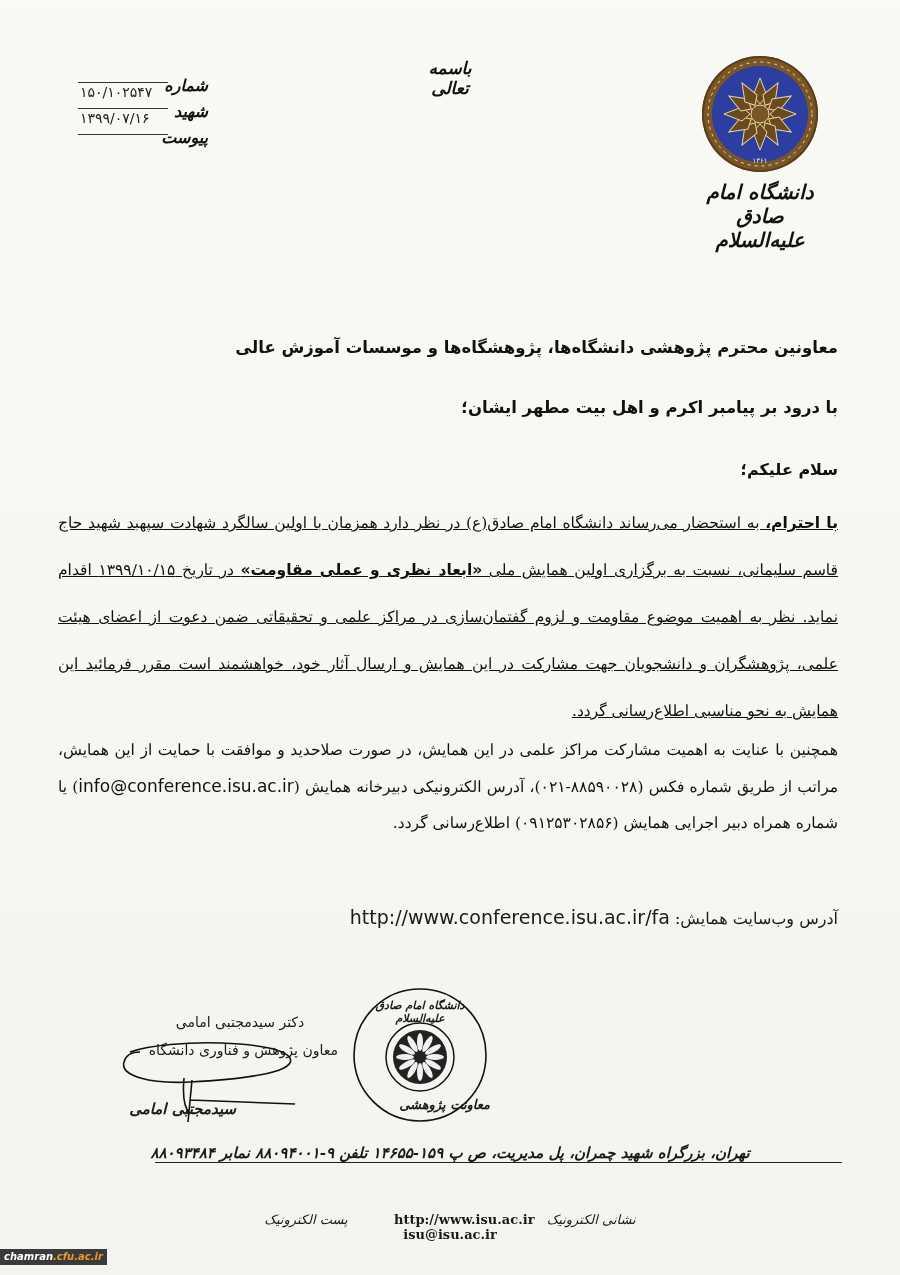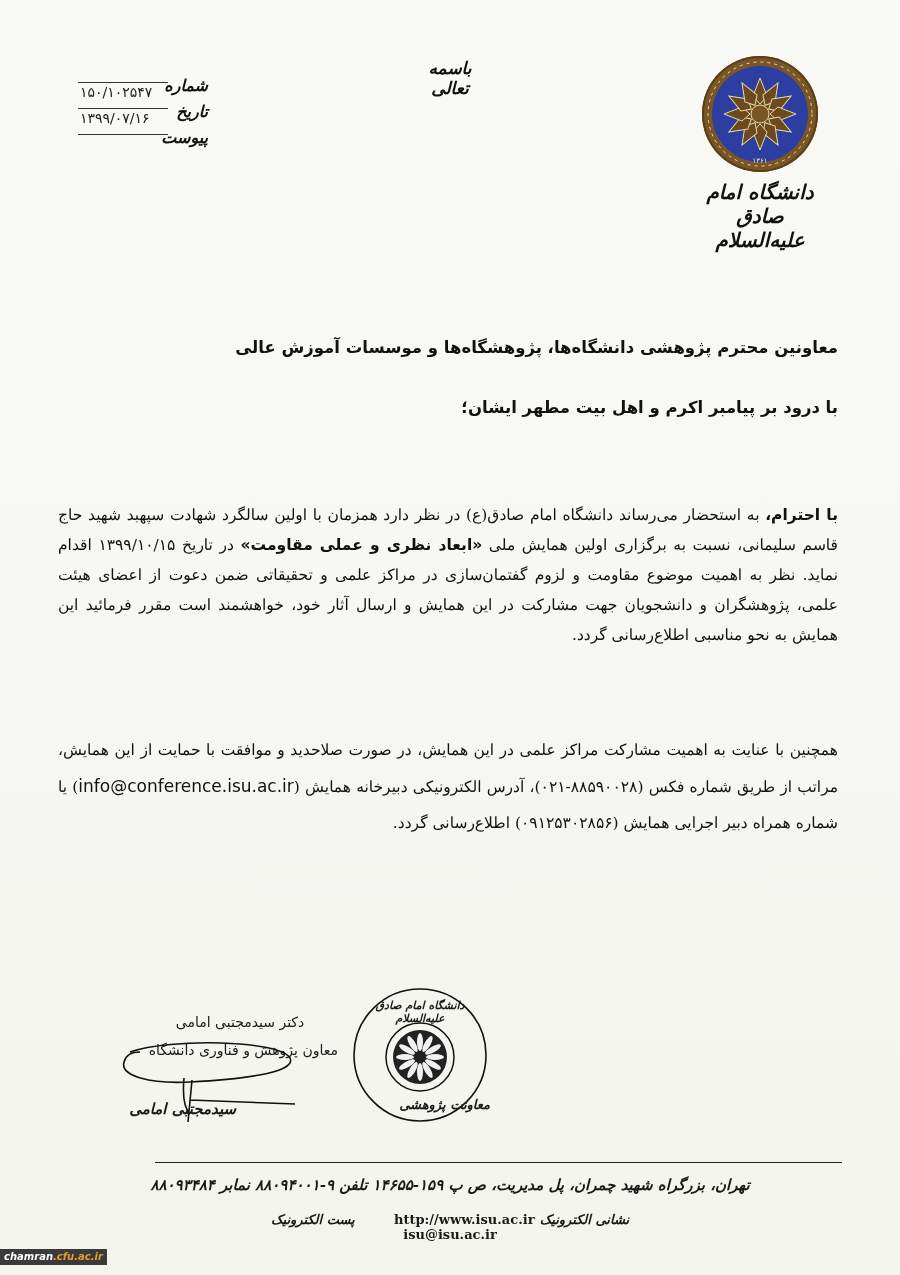--- a/index.html
+++ b/index.html
@@ -27,43 +27,43 @@
     position: relative; box-shadow: 0 0 0 2px #5a3e18 inset; }
   .logo svg { position: absolute; inset: 0; }
   .logo-caption { font-family: "DejaVu Serif", serif; font-style: italic; font-weight: bold; font-size: 20px; margin-top: 4px; color:#111; }
 
   
   .txt { position: absolute; right: 62px; width: 780px; text-align: justify; direction: rtl;
     font-family: "DejaVu Serif", serif; font-size: 15.5px; color: #111; }
   .addressee { top: 338px; font-weight: bold; font-size: 16.5px; font-family: "DejaVu Sans", sans-serif; }
   .salutation1 { top: 398px; font-weight: bold; font-size: 16.5px; font-family: "DejaVu Sans", sans-serif; }
   .salam { top: 460px; font-weight: bold; font-family: "DejaVu Sans", sans-serif; font-size: 16px; }
-  .para { top: 500px; line-height: 30px; text-align-last: right; }
+  .para { top: 500px; line-height: 47px; text-align-last: right; text-decoration: underline; }
   .para b { font-family: "DejaVu Sans", sans-serif; }
   .para2 { top: 732px; line-height: 36px; text-align-last: right; }
   .ltr { direction: ltr; unicode-bidi: embed; font-family: "DejaVu Sans", sans-serif; font-size: 17px; }
   .website { position: absolute; right: 62px; top: 906px; direction: rtl; font-size: 16px; font-family: "DejaVu Serif", serif; }
   .website .url { font-family: "DejaVu Sans", sans-serif; font-size: 19px; direction: ltr; unicode-bidi: embed; }
 
   
   .sig-name { position: absolute; left: 160px; top: 1014px; width: 160px; text-align: center; direction: rtl; font-size: 14px; font-family: "DejaVu Sans", sans-serif; }
   .sig-title { position: absolute; left: 118px; top: 1042px; width: 220px; text-align: right; direction: rtl; font-size: 14px; font-family: "DejaVu Sans", sans-serif; }
   .sig-scrawl { position: absolute; left: 110px; top: 1040px; }
   .sig-handwriting { position: absolute; left: 126px; top: 1100px; width: 110px; direction: rtl; font-family: "DejaVu Serif", serif; font-style: italic; font-weight: bold; font-size: 15px; }
   .stamp { position: absolute; left: 350px; top: 985px; width: 140px; height: 140px; }
   .stamp-top { position: absolute; left: 0; top: 14px; width: 140px; text-align: center; direction: rtl; font-size: 11px; font-family: "DejaVu Serif", serif; font-style: italic; font-weight: bold; }
   .stamp-bot { position: absolute; left: 0; top: 112px; width: 140px; text-align: right; direction: rtl; font-size: 13px; font-family: "DejaVu Serif", serif; font-style: italic; font-weight: bold; }
 
   
   .footer-line { position: absolute; left: 155px; right: 58px; top: 1162px; border-top: 1.5px solid #222; }
-  .footer-addr { position: absolute; left: 150px; width: 600px; top: 1176px; direction: rtl; text-align: center;
+  .footer-addr { position: absolute; left: 150px; width: 600px; top: 1144px; direction: rtl; text-align: center;
     font-family: "DejaVu Serif", serif; font-style: italic; font-weight: bold; font-size: 15px; }
   .footer-contacts { position: absolute; left: 240px; width: 420px; top: 1212px; direction: rtl; text-align: center; font-size: 13px; }
-  .footer-contacts .lbl { font-family: "DejaVu Serif", serif; font-style: italic; font-weight: bold; }
-  .footer-contacts .v { font-family: "DejaVu Serif", serif; font-weight: bold; direction: ltr; unicode-bidi: embed; margin: 0 1px; }
+  .footer-contacts .lbl { font-family: "DejaVu Serif", serif; font-style: italic; font-weight: normal; }
+  .footer-contacts .v { font-family: "DejaVu Serif", serif; font-weight: bold; direction: ltr; unicode-bidi: embed; margin: 0 8px; }
   .footer-contacts .gap { display: inline-block; width: 30px; }
 
   .watermark { position: absolute; left: 0; top: 1249px; width: 103px; height: 16px; background: #3a3a3a;
     font-family: "DejaVu Sans", sans-serif; font-style: italic; font-weight: bold; font-size: 10px; line-height: 16px; padding-left: 4px; }
   .watermark .w1 { color: #ffffff; }
   .watermark .w2 { color: #e89a2a; }
 </style>
 </head>
 <body>
 
@@ -71,21 +71,21 @@
 
   <div class="bismillah">باسمه تعالی</div>
 
   <div class="ref-block">
     <div class="ref-row">
       <span class="ref-label">شماره</span>
       <span class="ref-val">۱۵۰/۱۰۲۵۴۷</span>
       <span class="ref-line top"></span>
     </div>
     <div class="ref-row">
-      <span class="ref-label">تاریخ</span>
+      <span class="ref-label">شهید</span>
       <span class="ref-val">۱۳۹۹/۰۷/۱۶</span>
       <span class="ref-line top"></span>
     </div>
     <div class="ref-row">
       <span class="ref-label">پیوست</span>
       <span class="ref-val"></span>
       <span class="ref-line top"></span>
     </div>
   </div>
 
@@ -111,29 +111,33 @@
         </g>
         <circle cx="58" cy="58" r="52" fill="none" stroke="#e8d7a8" stroke-width="1" stroke-dasharray="3 4"></circle>
         <text x="58" y="107" text-anchor="middle" font-size="7" fill="#f1e6c6" font-family="DejaVu Sans, sans-serif">۱۳۶۱</text>
       </svg>
     </div>
     <div class="logo-caption rtl">دانشگاه امام صادق علیه‌السلام</div>
   </div>
 
   <div class="txt addressee">معاونین محترم پژوهشی دانشگاه‌ها، پژوهشگاه‌ها و موسسات آموزش عالی</div>
   <div class="txt salutation1">با درود بر پیامبر اکرم و اهل بیت مطهر ایشان؛</div>
+  <div class="txt salam">سلام علیکم؛</div>
 
   <div class="txt para">
     <b>با احترام،</b><span> به استحضار می‌رساند دانشگاه امام صادق(ع) در نظر دارد همزمان با اولین سالگرد شهادت سپهبد شهید حاج قاسم سلیمانی، نسبت به برگزاری اولین همایش ملی </span><b>«ابعاد نظری و عملی مقاومت»</b><span> در تاریخ ۱۳۹۹/۱۰/۱۵ اقدام نماید. نظر به اهمیت موضوع مقاومت و لزوم گفتمان‌سازی در مراکز علمی و تحقیقاتی ضمن دعوت از اعضای هیئت علمی، پژوهشگران و دانشجویان جهت مشارکت در این همایش و ارسال آثار خود، خواهشمند است مقرر فرمائید این همایش به نحو مناسبی اطلاع‌رسانی گردد.</span>
   </div>
 
   <div class="txt para2">
     <span>همچنین با عنایت به اهمیت مشارکت مراکز علمی در این همایش، در صورت صلاحدید و موافقت با حمایت از این همایش، مراتب از طریق شماره فکس (۸۸۵۹۰۰۲۸-۰۲۱)، آدرس الکترونیکی دبیرخانه همایش (</span><span class="ltr">info@conference.isu.ac.ir</span><span>) یا شماره همراه دبیر اجرایی همایش (۰۹۱۲۵۳۰۲۸۵۶) اطلاع‌رسانی گردد.</span>
   </div>
 
+  <div class="website">
+    <span>آدرس وب‌سایت همایش: </span><span class="url">http://www.conference.isu.ac.ir/fa</span>
+  </div>
 
   <div class="sig-name">دکتر سیدمجتبی امامی</div>
   <div class="sig-title">معاون پژوهش و فناوری دانشگاه</div>
   <svg class="sig-scrawl" width="200" height="90" viewBox="0 0 200 90">
     <path d="M20,12 C60,-2 170,0 180,18 C188,34 120,40 80,42 C40,44 10,36 14,22 C16,14 22,12 30,12" fill="none" stroke="#111" stroke-width="1.6"></path>
     <path d="M82,40 L78,82 M74,38 C72,60 76,70 80,74 M80,60 L185,64" fill="none" stroke="#111" stroke-width="1.6"></path>
   </svg>
   <div class="sig-handwriting">سیدمجتبی امامی</div>
 
   <div class="stamp">

